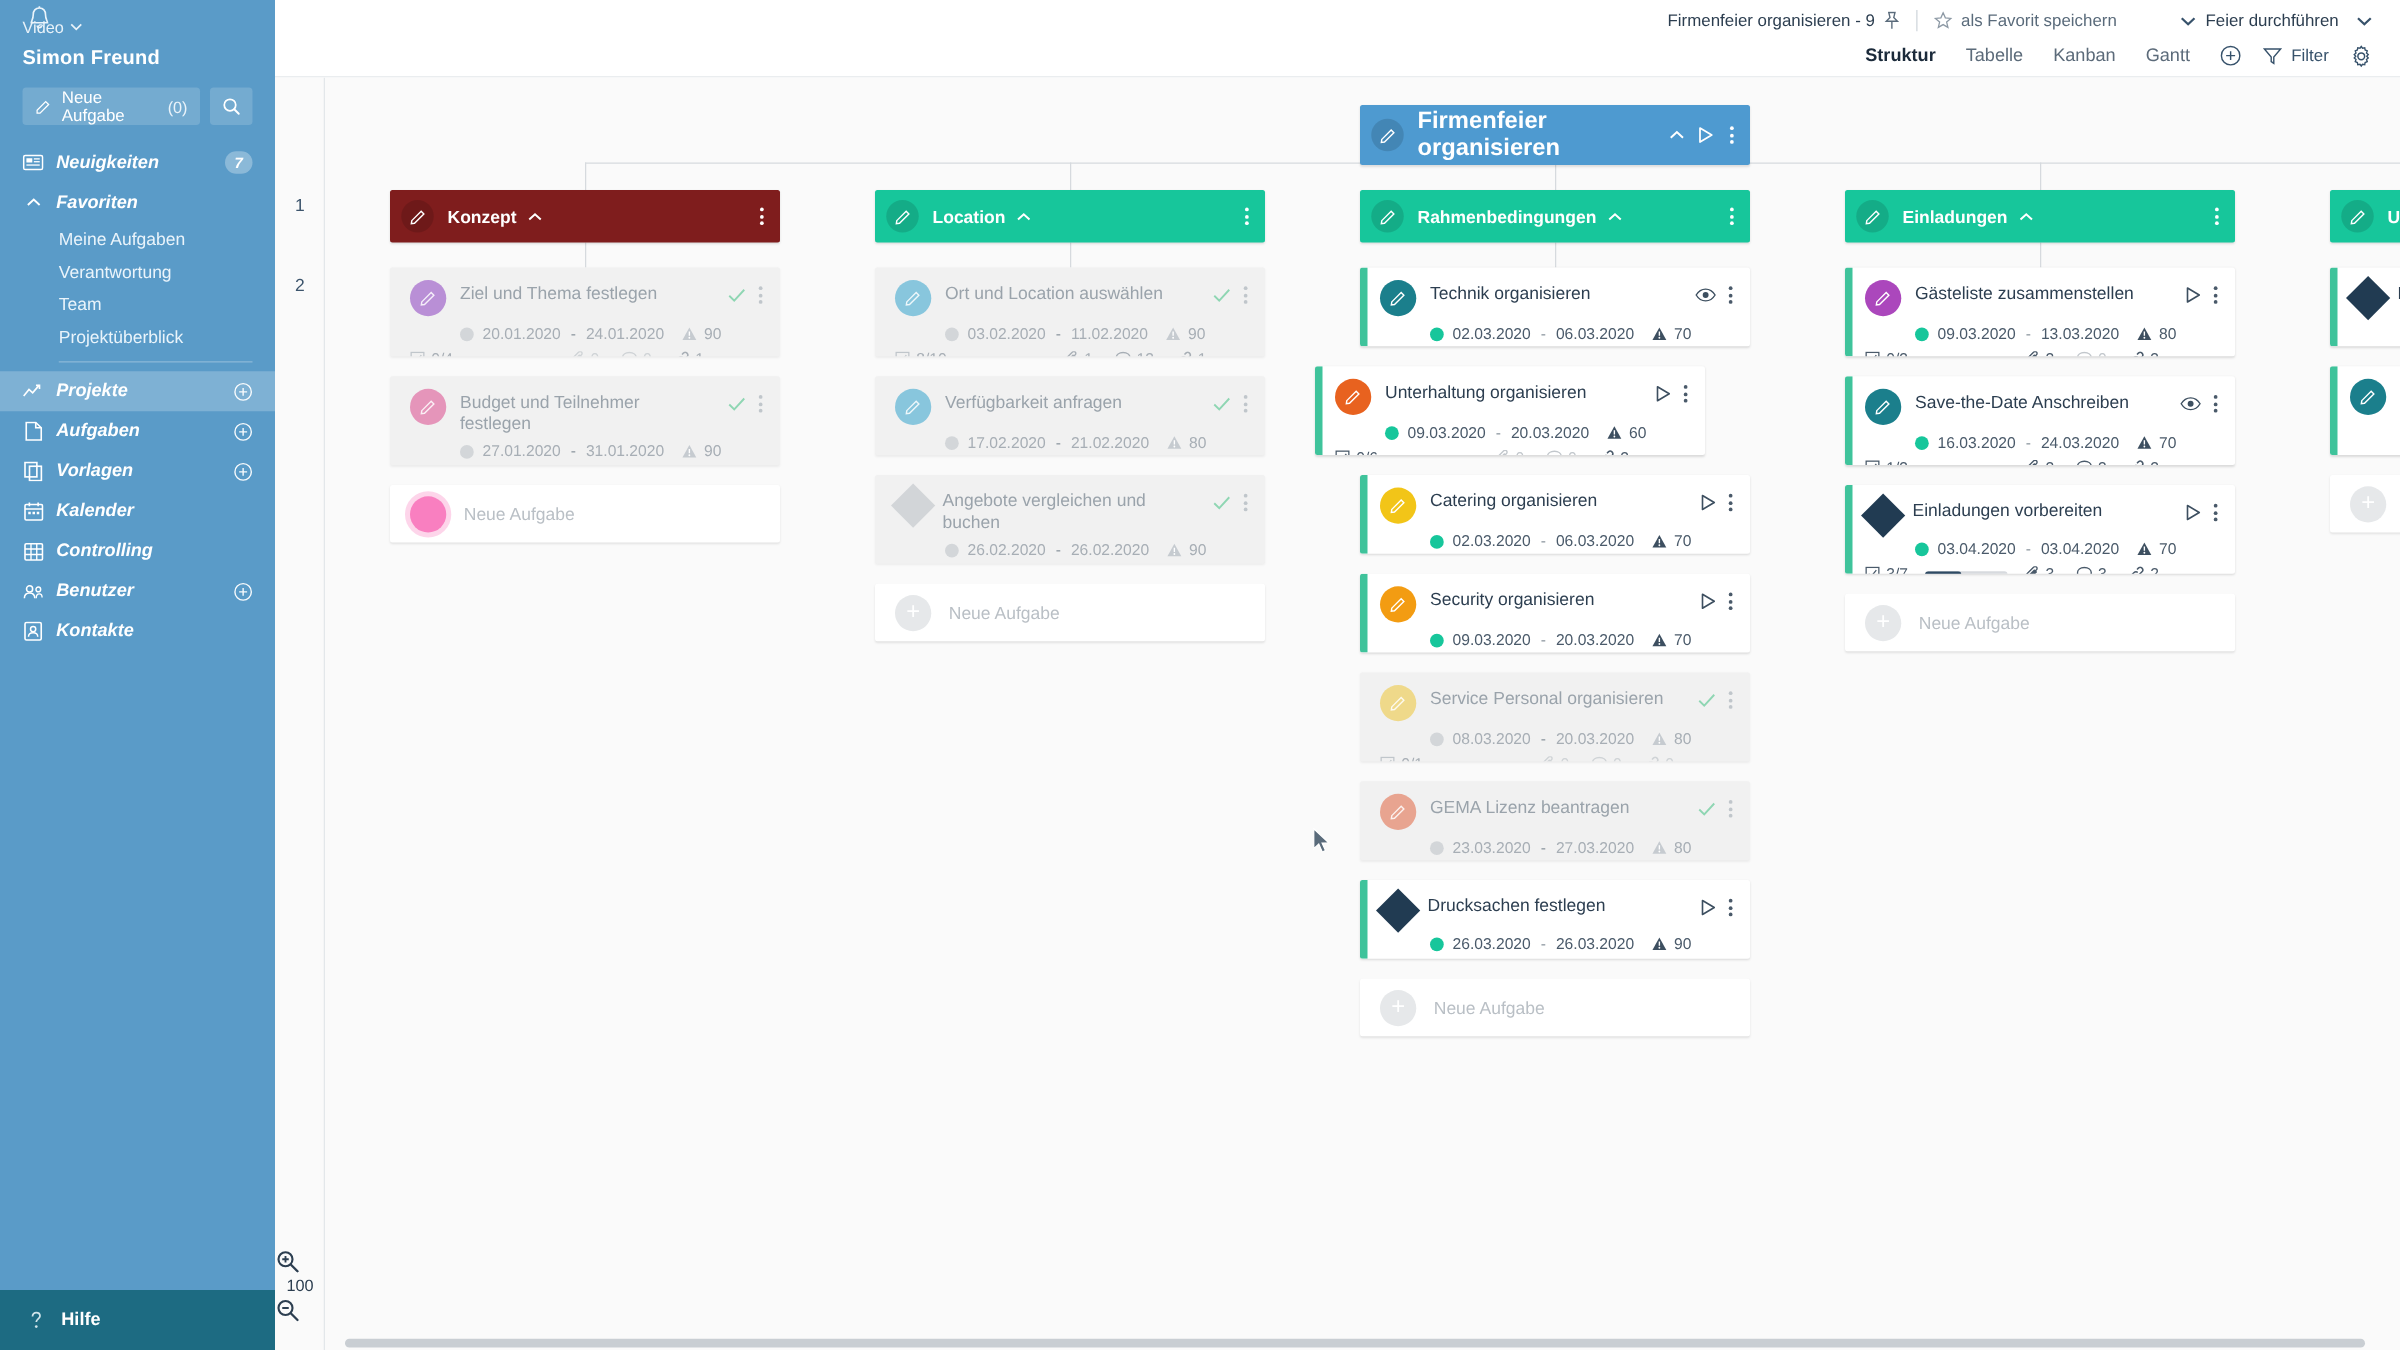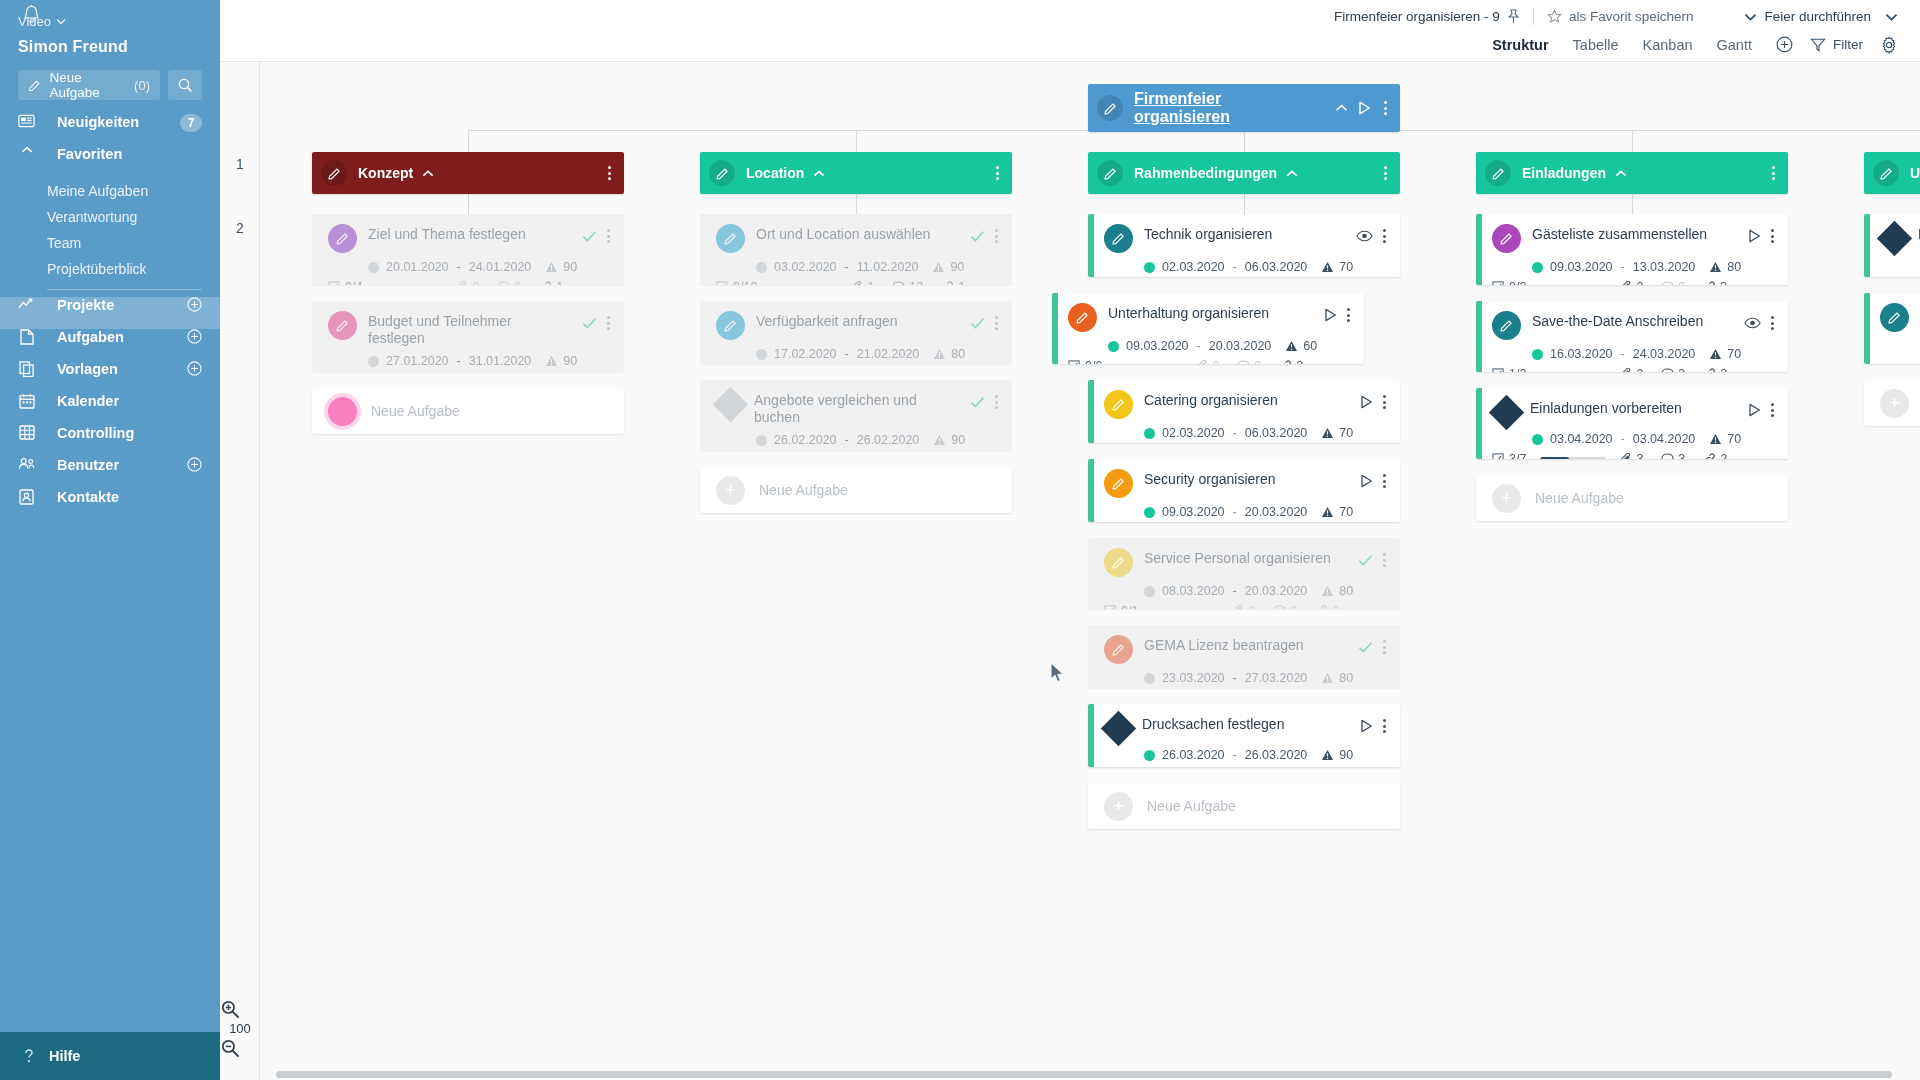--- a/index.html
+++ b/index.html
@@ -34,23 +34,23 @@
     cursor: pointer;
   }
   .sb-newtask .cnt { margin-left: auto; font-size: 13px; color: #eaf3fa; }
   .sb-search {
     width: 34px; height: 30px; background: rgba(255,255,255,.16);
     border-radius: 3px; display: flex; align-items: center; justify-content: center;
     cursor: pointer;
   }
   .sb-nav { margin-top: 14px; flex: 1; overflow: hidden; }
   .sb-row {
-    height: 32px; display: flex; align-items: flex-start;
-    padding: 0 18px; gap: 22px; font-size: 14.5px; font-weight: bold;
-    color: #fff; cursor: pointer; position: relative;
+    height: 32px; display: flex; align-items: center;
+    padding: 0 18px; gap: 10px; font-size: 14.5px; font-weight: bold;
+    color: #fff; cursor: pointer; position: relative; font-style: italic;
   }
   .sb-row.active { background: rgba(255,255,255,.22); }
   .sb-row .ic { width: 17px; display: flex; align-items: center; justify-content: center; flex: 0 0 17px; }
   .sb-row .plus { margin-left: auto; opacity: .95; }
   .sb-badge {
     margin-left: auto; background: rgba(255,255,255,.3);
     border-radius: 9px; min-width: 22px; height: 18px;
     display: flex; align-items: center; justify-content: center;
     font-size: 12px; font-weight: bold;
   }
@@ -106,21 +106,21 @@
     color: #fff; box-shadow: 0 1px 2px rgba(0,0,0,.12);
   }
   .node.root { background: #4e9ad0; }
   .node.group { background: #17c69b; }
   .node-av {
     width: 26px; height: 26px; border-radius: 50%;
     background: rgba(0,0,0,.13); display: flex; align-items: center; justify-content: center;
     flex: 0 0 26px; margin-right: 11px;
   }
   .node-title { font-size: 14px; font-weight: bold; line-height: 1.15; }
-  .node-title.two { font-size: 16px; text-decoration: underline; }
+  .node-title.two { font-size: 19px; }
   .node-caret { margin-left: 9px; display: flex; align-items: center; cursor: pointer; }
   .node-right { margin-left: auto; display: flex; align-items: center; gap: 10px; }
   .kebab { display: flex; flex-direction: column; gap: 2.5px; cursor: pointer; padding: 2px 3px; }
   .kebab i { width: 3px; height: 3px; border-radius: 50%; background: currentColor; display: block; }
 
   
   .card {
     position: absolute; background: #fff; border-radius: 2px;
     box-shadow: 0 1px 2px rgba(0,0,0,.13);
     display: flex; overflow: hidden;

